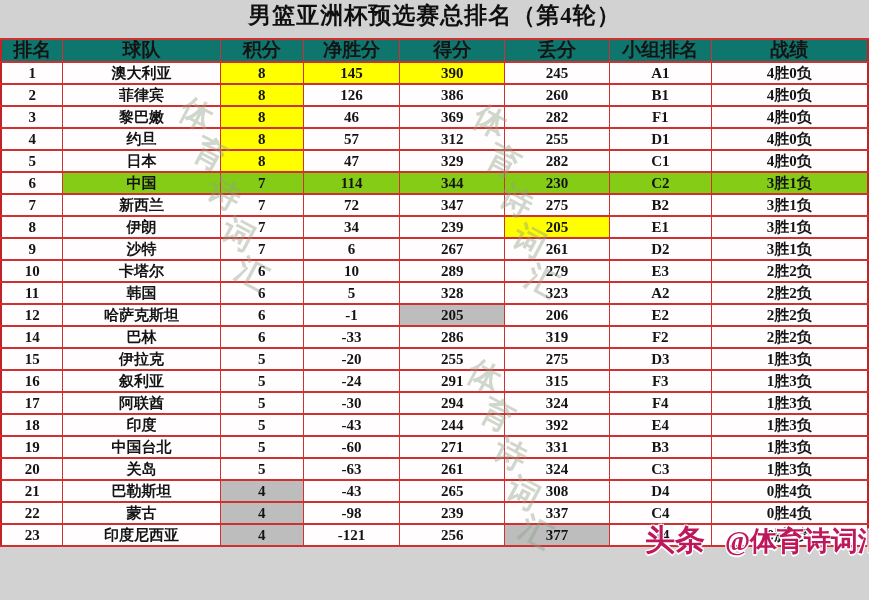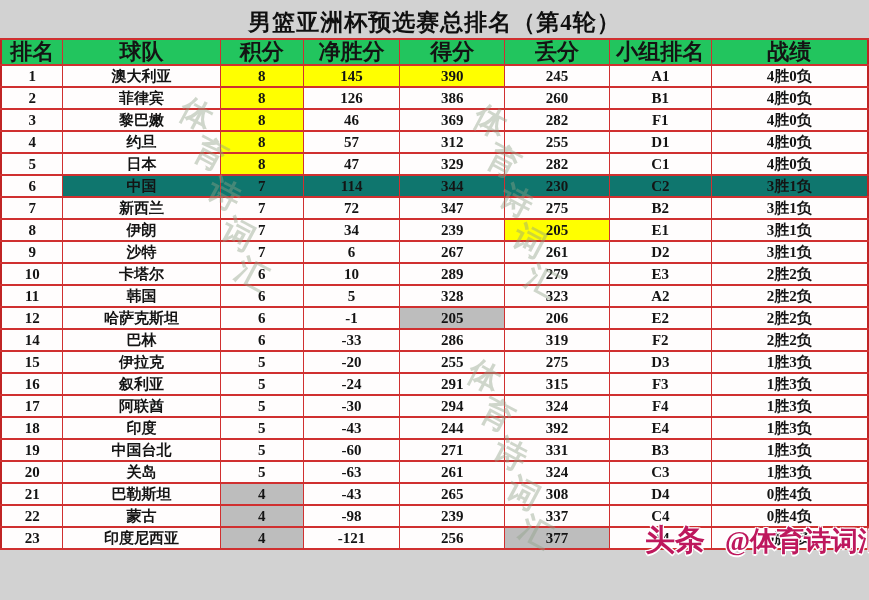--- a/index.html
+++ b/index.html
@@ -4,42 +4,42 @@
 <style>
   html,body{margin:0;padding:0;}
   .screen{
     position:relative;width:869px;height:600px;overflow:hidden;
     background:#d2d2d2;
     font-family:"Liberation Serif","DejaVu Serif",serif;
     -webkit-font-smoothing:antialiased;
   }
   .title-band{
     position:absolute;top:0;left:0;width:869px;height:38px;
-    display:flex;align-items:flex-end;justify-content:center;
+    display:flex;align-items:flex-start;justify-content:center;
   }
   .title-band h1{
     margin:0;font-size:23px;font-weight:700;color:#101010;letter-spacing:1px;
   }
   table.rank{
     position:absolute;top:38px;left:0;width:869px;
     border-collapse:collapse;table-layout:fixed;
     background:#fffdfd;border:2px solid #c02424;
   }
   table.rank th, table.rank td{
     border-top:2px solid #d03030;border-bottom:2px solid #d03030;
     border-left:1px solid #d03030;border-right:1px solid #d03030;
     padding:0;text-align:center;vertical-align:middle;
     font-size:15px;font-weight:700;color:#141414;
     white-space:nowrap;overflow:hidden;line-height:1.1;
   }
-  table.rank th{height:18px;background:#22c55e;font-size:22px;}
+  table.rank th{height:18px;background:#0f766e;font-size:19px;}
   table.rank td{height:20px;}
   td.pts-num{color:#e8221c;}
   .bg-yellow{background:#ffff00;}
-  .bg-green{background:#0f766e;}
+  .bg-green{background:#84cc16;}
   .bg-gray{background:#bdbdbd;}
   .wm-char{
     position:absolute;font-size:32px;font-weight:700;
     color:#8fa287;opacity:.42;pointer-events:none;z-index:5;
     transform:rotate(28deg);
   }
   .credit{
     position:absolute;left:645px;top:520px;z-index:6;
     display:flex;align-items:baseline;gap:20px;
     color:#be185d;font-weight:700;white-space:nowrap;

